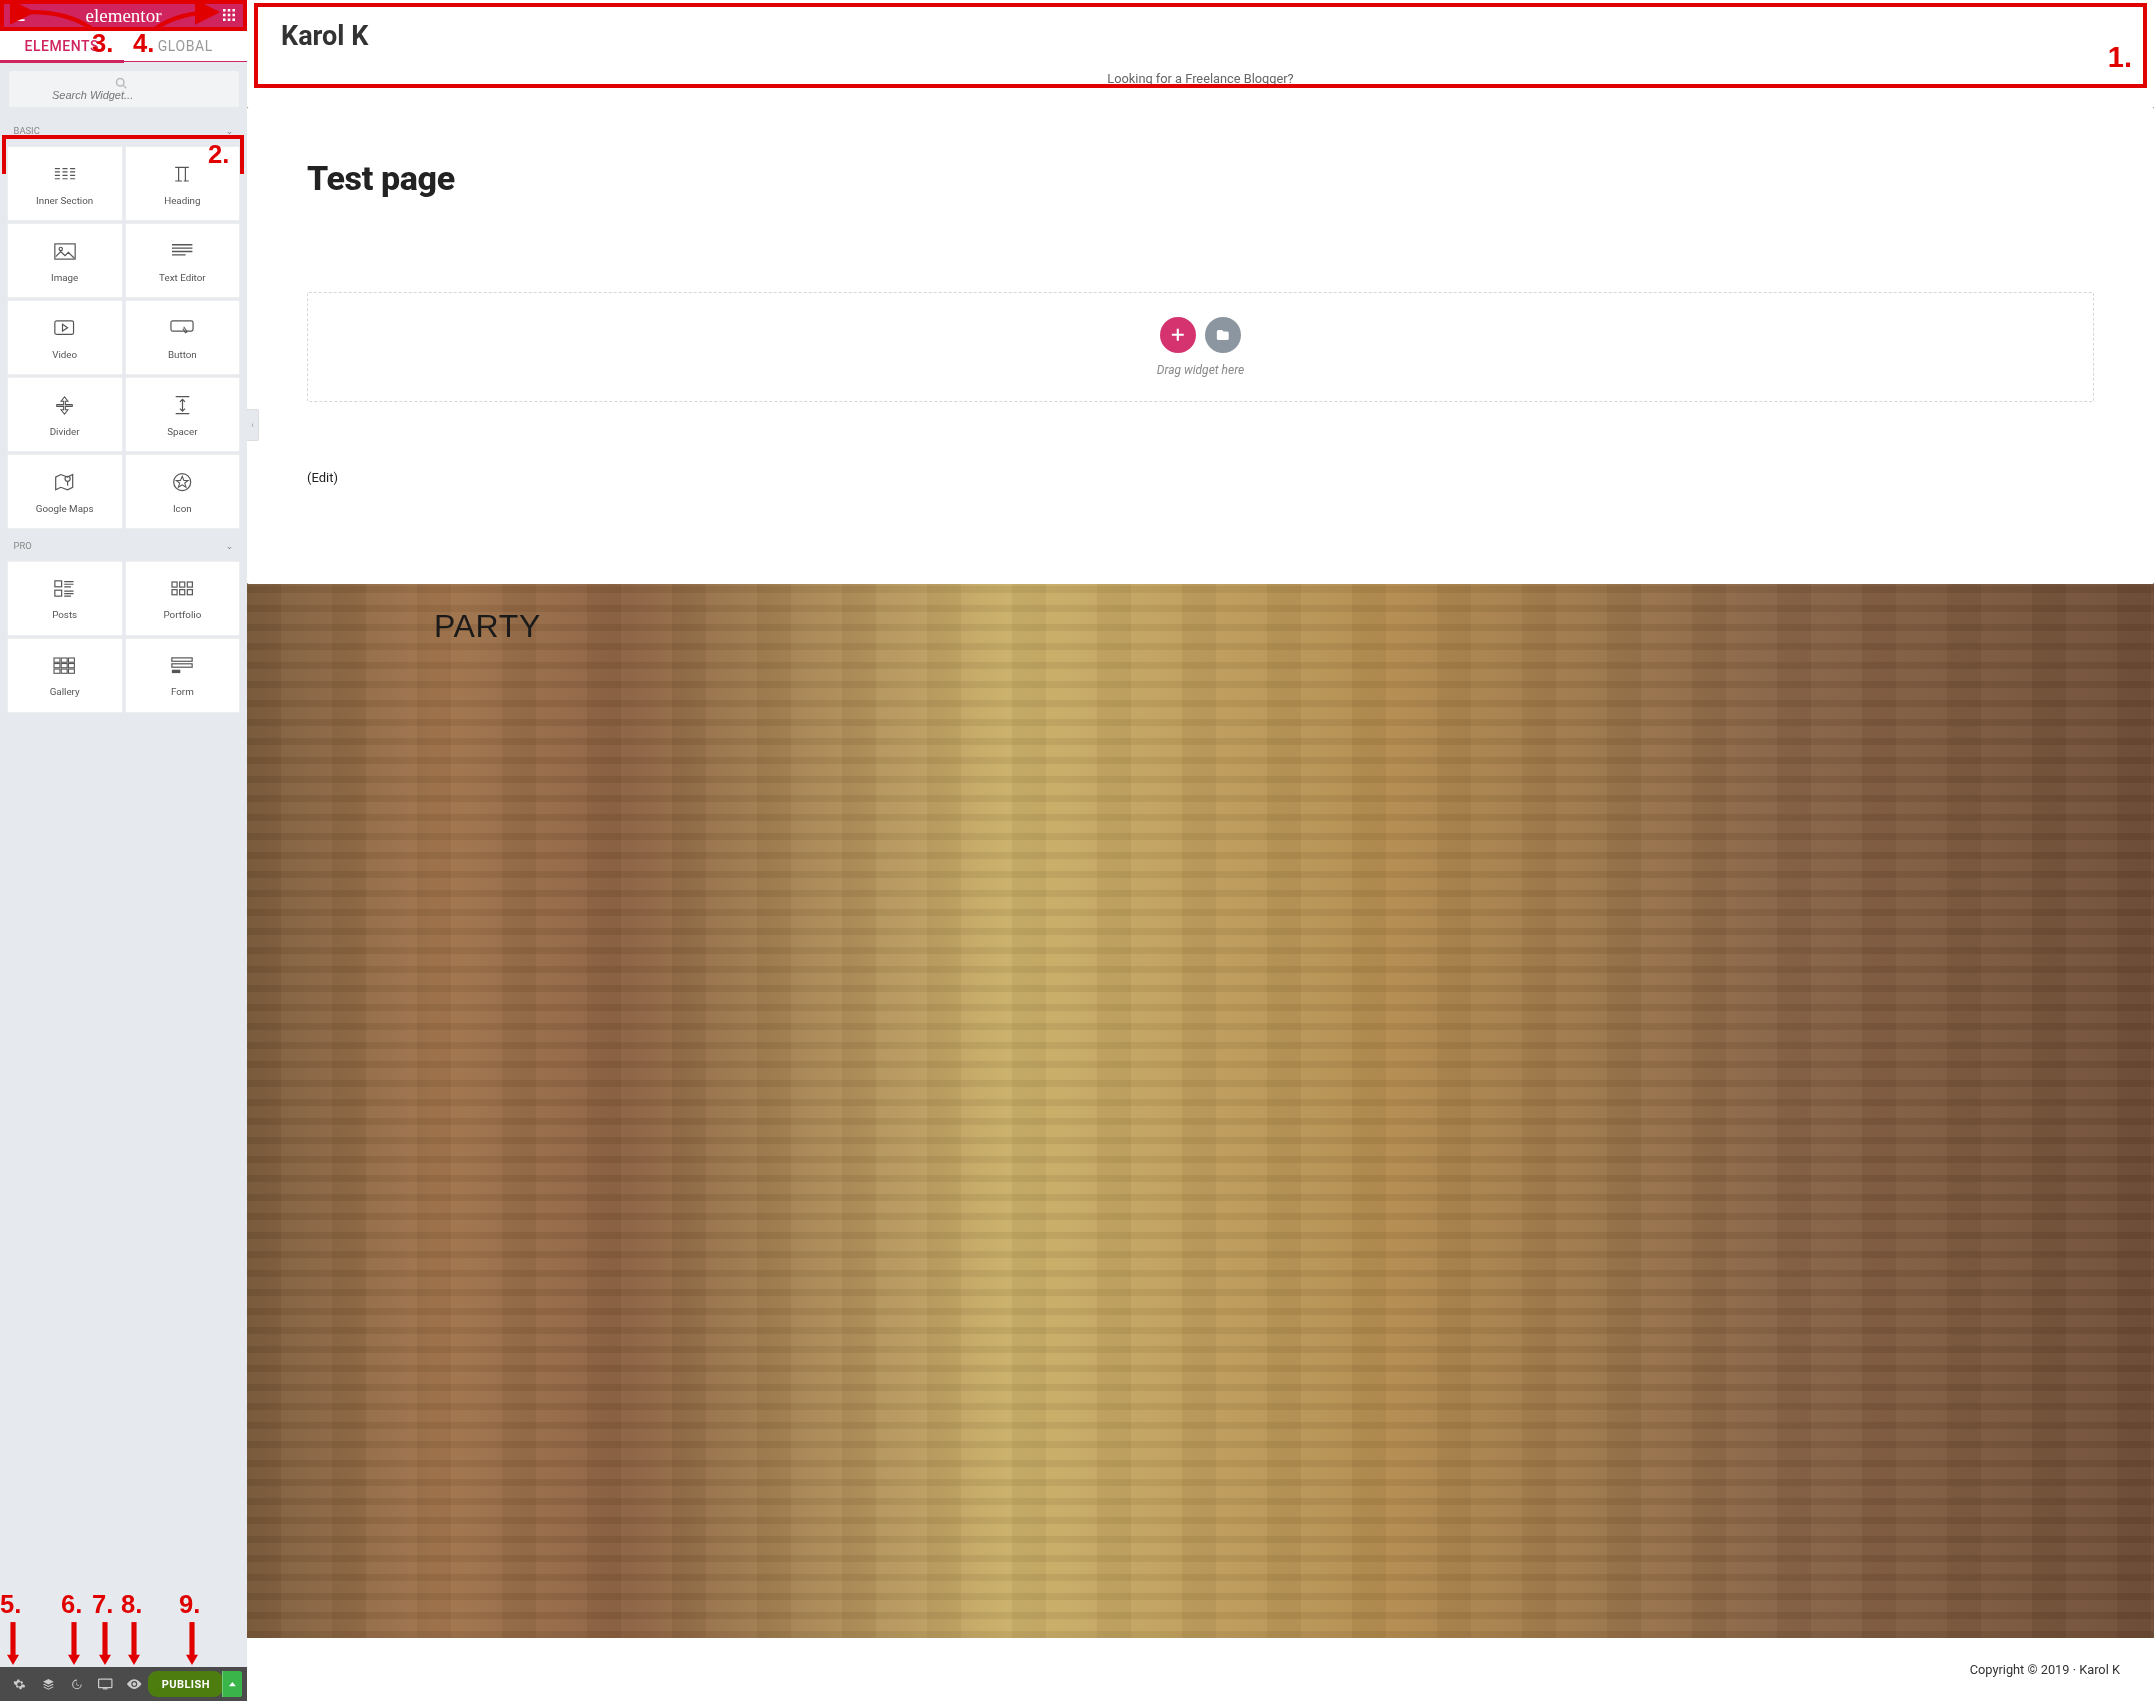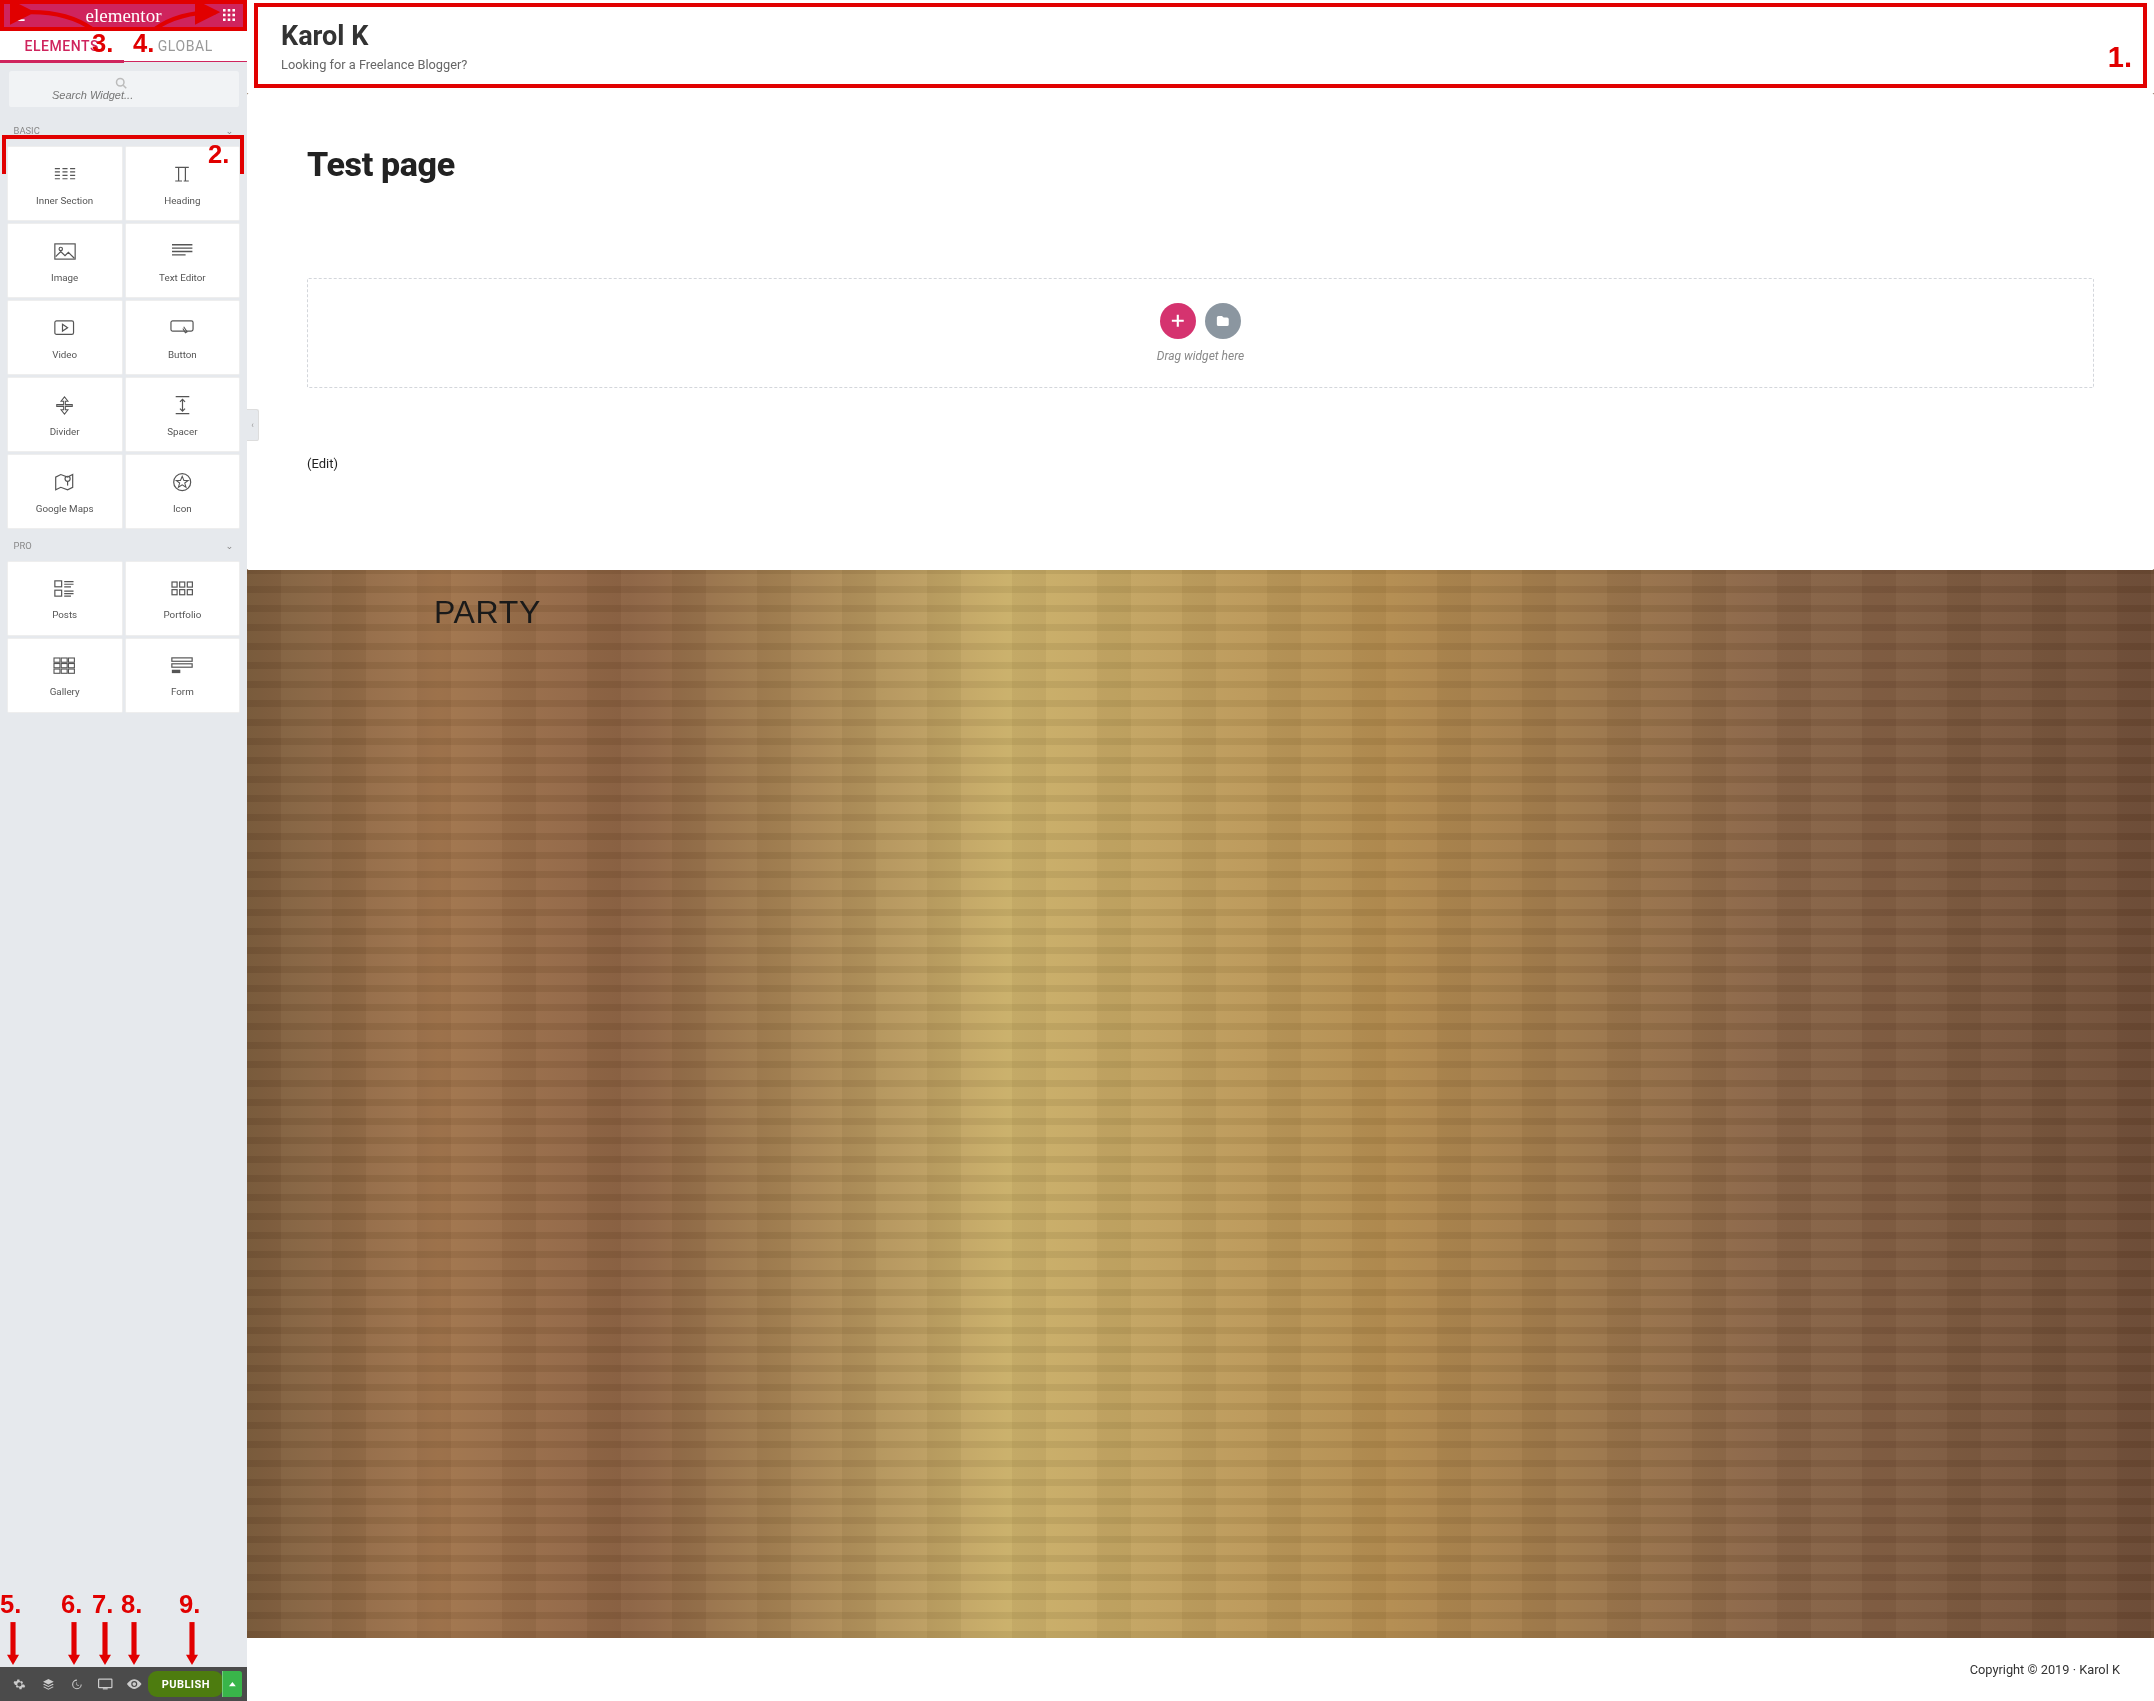--- a/index.html
+++ b/index.html
@@ -28,21 +28,21 @@
 .sb-footer .fbtn { width:29px; height:34px; display:flex; align-items:center; justify-content:center; color:#ccc; cursor:pointer; }
 .sb-footer .spacer { flex:1; }
 .sb-footer .publish { background:#4d7c0f; color:#fff; font-size:11px; font-weight:700; padding:6.8px 13.6px; border-radius:9px; cursor:pointer; letter-spacing:0.04em; }
 .sb-footer .pub-caret { width:20.4px; height:25.6px; background:#39b54a; border-left:0.9px solid rgba(255,255,255,0.3); display:flex;align-items:center;justify-content:center; border-radius:0 2.6px 2.6px 0; margin-left:-1.7px; cursor:pointer; }
 
 
 .canvas { flex:1; height:100%; overflow-y:auto; background:#fff; position:relative; display:flex; flex-direction:column; }
 .collapse-handle { position:absolute; left:0; top:409px; width:12px; height:32px; background:#e6e9ed; border:0.9px solid #ddd; border-left:none; display:flex;align-items:center;justify-content:center;color:#999;font-size:8.5px; cursor:pointer; z-index:5; border-radius:0 2.6px 2.6px 0;}
 .site-header { padding:20.4px 34px 20.4px 34px; background:#fff; }
 .site-title { font-size:27px; font-weight:700; color:#333; }
-.site-tag { font-size:12.8px; color:#666; margin-top:5px; }
+.site-tag { font-size:12.8px; color:#666; margin-top:19px;text-align:center; }
 .bg-strip { background: linear-gradient(90deg,#7a5a3a,#a0734a 10%,#8a6040 20%, #c9ae67 40%, #b28a4d 60%, #876244 80%, #6e4c35); position:relative; flex:1; }
 .bg-strip::before { content:""; position:absolute; inset:0; background: repeating-linear-gradient(0deg, rgba(0,0,0,0.08) 0 6.8px, rgba(255,255,255,0.04) 6.8px 19px), repeating-linear-gradient(90deg, rgba(0,0,0,0.06) 0 34px, rgba(255,255,255,0.03) 34px 85px); opacity:0.6; }
 .content-card { position:relative; background:#fff; border-radius:1.7px; padding:51px 60px; min-height:477px; }
 .page-heading { font-size:34px; font-weight:800; color:#222; letter-spacing:-0.01em; }
 .drop-area { margin-top:94px; border:1.7px dashed #d3d6db; border-radius:1.7px; padding:24px; display:flex; flex-direction:column; align-items:center; gap:10.2px; }
 .drop-btns { display:flex; gap:8.5px; }
 .cbtn { width:36px; height:36px; border-radius:50%; display:flex;align-items:center;justify-content:center; color:#fff; cursor:pointer; }
 .cbtn.add { background:#d5336f; }
 .cbtn.tpl { background:#8b96a0; }
 .drop-hint { font-size:12px; color:#888; font-style:italic; }

